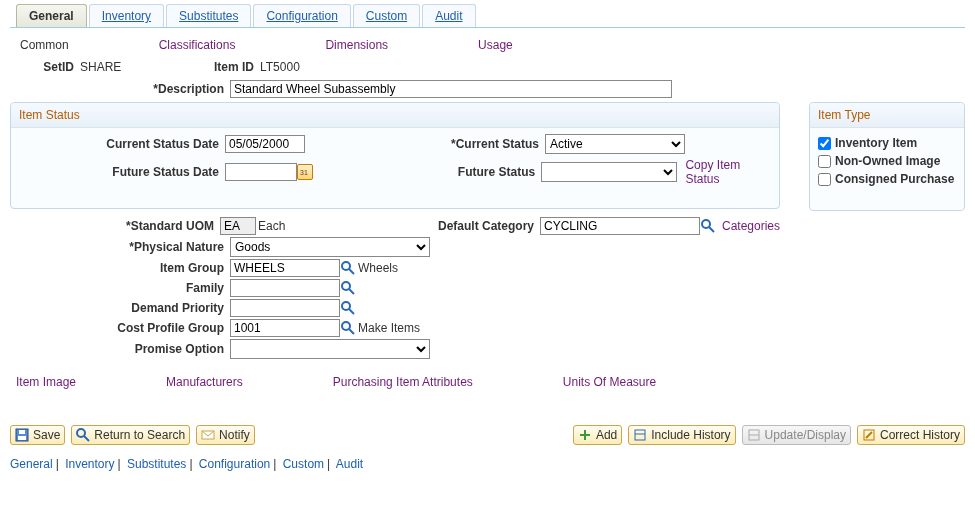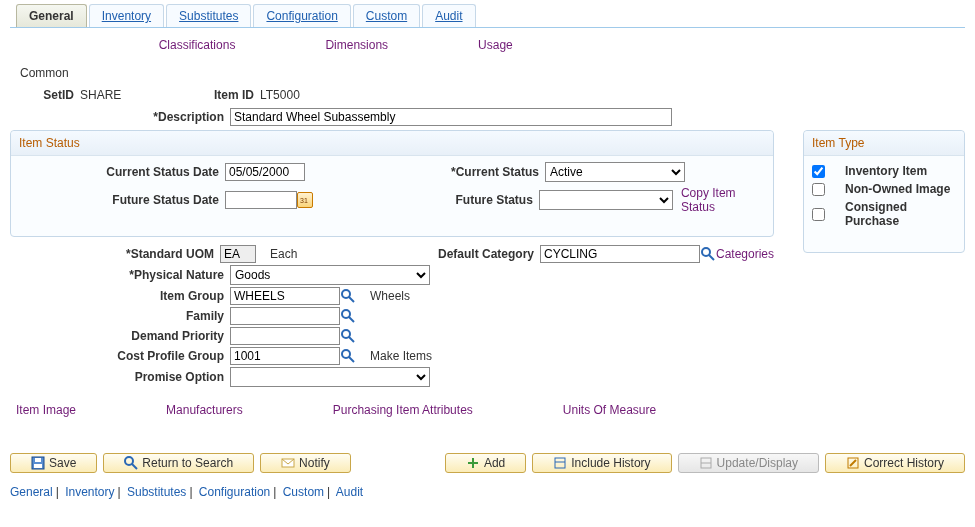--- a/index.html
+++ b/index.html
@@ -38,21 +38,21 @@
   }
   .sub-tab-bar {
     display: flex;
     gap: 90px;
     padding: 4px 10px 6px 10px;
   }
   .sub-tab {
     color: #2060b0;
     cursor: pointer;
   }
-  .sub-tab.active { color: #333; margin-top: 28px; }
+  .sub-tab.active { color: #333; }
   .layout {
     display: flex;
     align-items: flex-start;
     gap: 10px;
   }
   .main-col { flex: 1; }
   .side-col { width: 215px; margin-left: 19px; }
   .kv-row {
     display: flex;
     align-items: center;
@@ -129,59 +129,59 @@
     content:"31";
     font-size:7px;
     color:#7a3b00;
     position:absolute;
     left:2px; top:4px;
   }
   .link {
     color:#701a75;
     cursor:pointer;
   }
-  .check-row { display:flex; align-items:center; gap:16px; padding:2px 4px; }
+  .check-row { display:flex; align-items:center; gap:0; padding:2px 4px; }
   .check-row input { margin:0 4px 0 0;}
   .bottom-links {
     display:flex;
     gap:90px;
     padding: 14px 6px 8px 6px;
   }
   .btn-bar {
     display:flex;
     justify-content: space-between;
     padding: 28px 0 8px 0;
   }
   .btn-group { display:flex; gap:6px; }
   .btn {
     display:inline-flex;
     align-items:center;
     gap:4px;
-    padding: 2px 20px;
+    padding: 2px 4px;
     font-size:12px;
     border:1px solid #c9a74a;
     border-radius:3px;
     background: linear-gradient(#fffdf2,#fbecb8);
     cursor:pointer;
     color:#333;
   }
   .btn.disabled {
     border-color:#bbb;
     background: linear-gradient(#f7f7f7,#e6e6e6);
     color:#888;
     cursor:default;
   }
   .btn .icon { width:14px;height:14px;display:inline-block; }
   .foot-links {
     padding:4px 0;
     color:#2060b0;
   }
   .foot-links span { cursor:pointer; }
   .foot-sep { color:#333; padding:0 3px;}
-  .desc-text { margin-left: 14px; color:#333;}
+  .desc-text { margin-left: 2px; color:#333;}
 </style>
 </head>
 <body>
 
 <div class="tab-bar">
   <div class="tab active">General</div>
   <div class="tab">Inventory</div>
   <div class="tab">Substitutes</div>
   <div class="tab">Configuration</div>
   <div class="tab">Custom</div>
@@ -249,21 +249,21 @@
       </div>
       <div class="right">
         <span class="label-r2">Default Category</span>
         <input type="text" style="width: 160px;" value="CYCLING">
         <span class="lookup-icon">
           <svg viewBox="0 0 16 16">
               <circle cx="6" cy="6" r="4" fill="none" stroke="#2a68b5" stroke-width="2"></circle>
               <line x1="9" y1="9" x2="14" y2="14" stroke="#2a68b5" stroke-width="2"></line>
             </svg>
         </span>
-        <span class="link" style="">Categories</span>
+        <span class="link" style="margin-left:6px">Categories</span>
       </div>
     </div>
 
     <div class="kv-row">
       <span class="kv-label">*Physical Nature</span>
       <select style="width:200px">
         <option>Goods</option>
       </select>
     </div>
 

